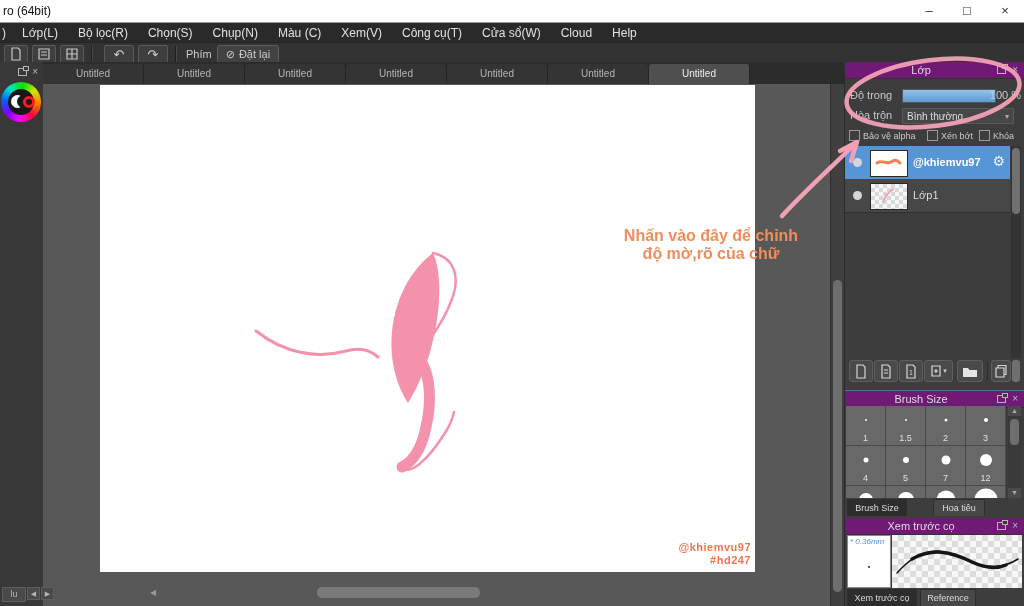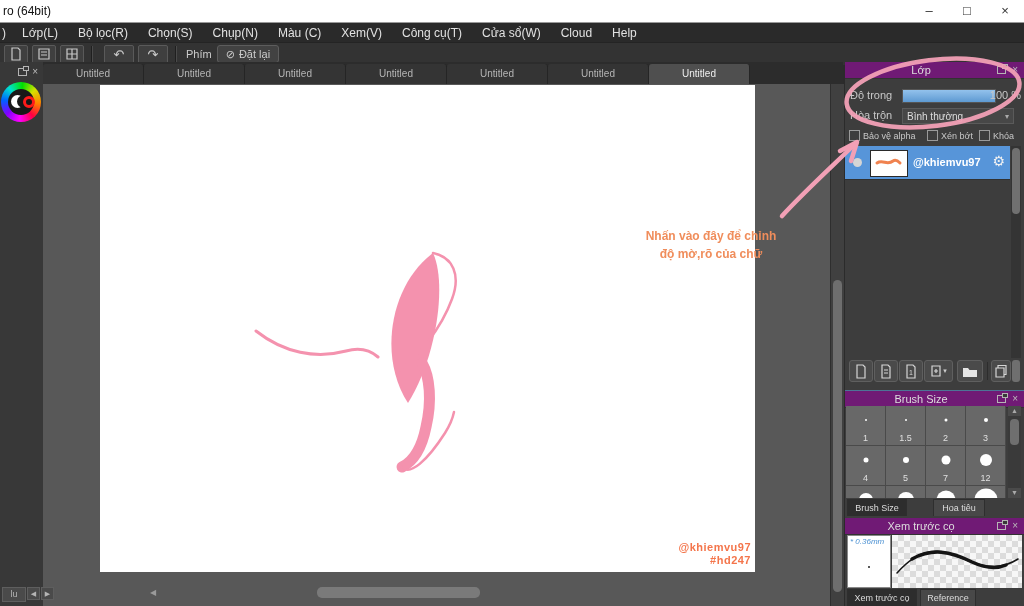--- a/index.html
+++ b/index.html
@@ -98,21 +98,21 @@
   .ptab{position:absolute;height:17px;line-height:17px;text-align:center;font-size:9px;color:#ddd;background:#484848;border:1px solid #2e2e2e;border-bottom:0;box-sizing:border-box;}
   .ptab.active{background:#2d2d2d;}
 
   .prev-head{top:456px;}
   .prev-box{position:absolute;left:2px;top:473px;width:44px;height:53px;background:#fff;border:1px solid #888;box-sizing:border-box;}
   .psize{position:absolute;left:2px;top:1px;font-size:8px;color:#4a90d2;white-space:nowrap;font-style:italic;}
   .pdot{position:absolute;left:20px;top:30px;width:2px;height:2px;background:#222;border-radius:50%;}
   .prev-canvas{position:absolute;left:47px;top:473px;width:130px;height:53px;background-image:conic-gradient(#dcdcdc 90deg,#f7f7f7 90deg 180deg,#dcdcdc 180deg 270deg,#f7f7f7 270deg);background-size:12px 12px;}
 
   
-  .anno{position:absolute;left:616px;top:227px;width:190px;text-align:center;font-weight:bold;font-size:12px;line-height:18px;color:#f08d5b;z-index:40;}
+  .anno{position:absolute;left:616px;top:227px;width:190px;text-align:center;font-weight:bold;font-size:16px;line-height:18px;color:#f08d5b;z-index:40;}
   .overlay{position:absolute;left:0;top:0;z-index:60;pointer-events:none;}
 </style>
 </head>
 <body>
 
 <div class="app">
 
   <div class="titlebar">
     <span class="wtitle">ro (64bit)</span>
     <div class="wctrls">
@@ -251,20 +251,29 @@
     <div class="layer-row row-sel" style="top:84px;">
       <span class="eye"></span>
       <span class="thumb">
         <svg width="34" height="23" viewBox="0 0 34 23">
             <path d="M6,12 C12,8 16,15 22,10 C25,8 28,11 29,12" fill="none" stroke="#f0824f" stroke-width="3" stroke-linecap="round"></path>
           </svg>
       </span>
       <span class="lname">@khiemvu97</span>
       <span class="gear">⚙</span>
     </div>
+    <div class="layer-row row-norm" style="top:117px;">
+      <span class="eye"></span>
+      <span class="thumb checker">
+        <svg width="34" height="23" viewBox="0 0 34 23">
+            <path d="M12,18 C14,12 18,8 22,5" fill="none" stroke="#f4a0b8" stroke-width="2" stroke-linecap="round"></path>
+          </svg>
+      </span>
+      <span class="lname2">Lớp1</span>
+    </div>
     <div class="list-scroll"></div>
     <div class="list-thumb"></div>
 
     <button class="lbtn" style="left:4px;">
       <svg width="14" height="15" viewBox="0 0 14 15">
           <path d="M3 1 h6 l2 2 v11 h-8 z" fill="none" stroke="#d5d5d5" stroke-width="1.2"></path>
         </svg>
     </button>
     <button class="lbtn" style="left:29px;">
       <svg width="14" height="15" viewBox="0 0 14 15">

